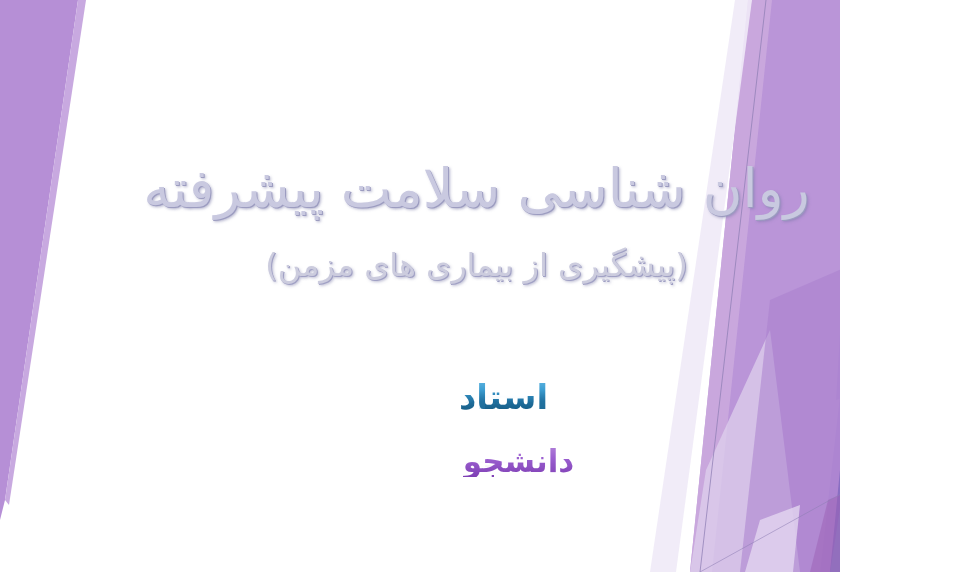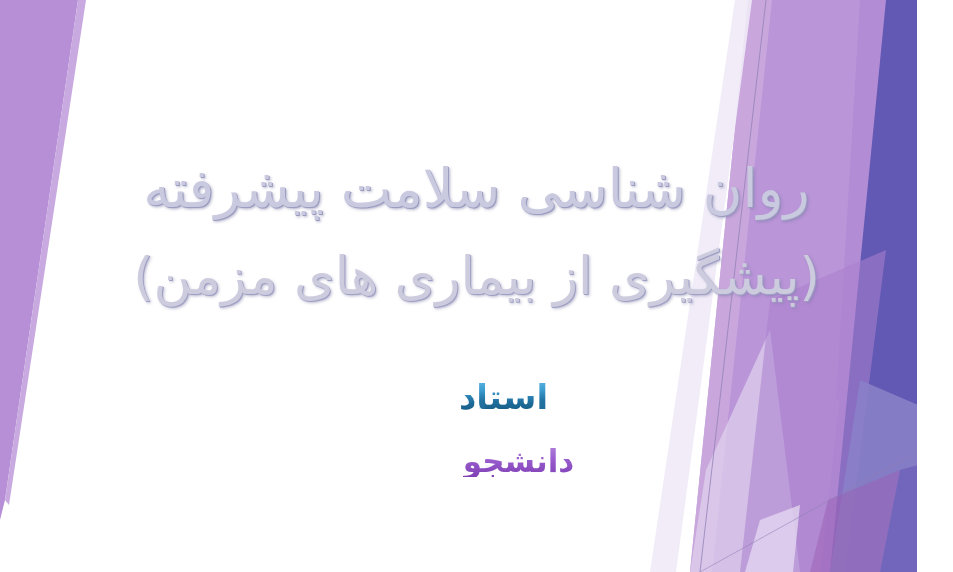--- a/index.html
+++ b/index.html
@@ -6,21 +6,21 @@
     margin: 0;
     padding: 0;
     background: #ffffff;
   }
   body {
     font-family: "DejaVu Sans", sans-serif;
   }
 
   #slide {
     position: relative;
-    width: 917px;
+    width: 840px;
     height: 572px;
     overflow: hidden;
     background: #ffffff;
   }
 
   
   #bg-decor {
     position: absolute;
     inset: 0;
     width: 953px;
@@ -53,21 +53,21 @@
     letter-spacing: 1px;
   }
 
   #subtitle-line {
     position: absolute;
     top: 248px;
     left: 0;
     width: 953px;
     text-align: center;
     font-family: "DejaVu Sans", sans-serif;
-    font-size: 52px;
+    font-size: 32px;
     line-height: 1.1;
     font-weight: 400;
     color: #ccccde;
     text-shadow:
       1px 1px 0 #a0a0c4,
       2px 2px 3px rgba(120,120,165,.5);
     white-space: nowrap;
   }
 
   

